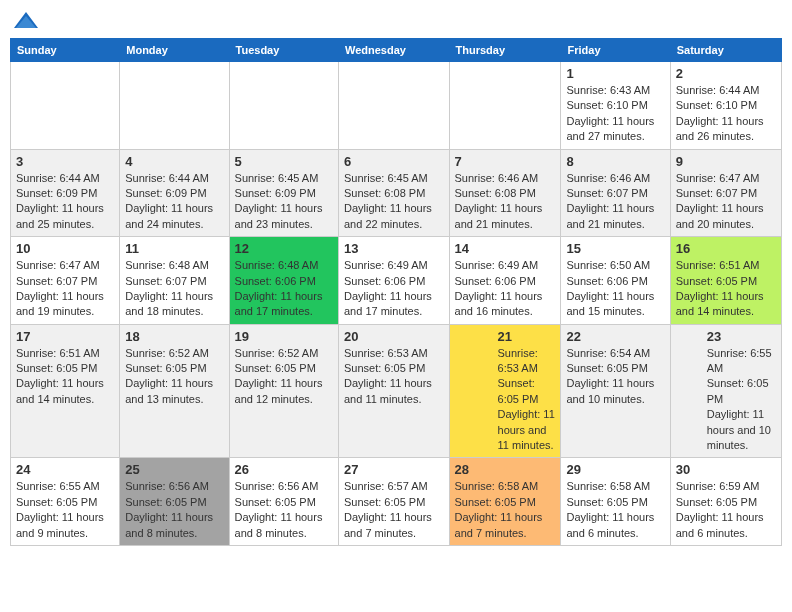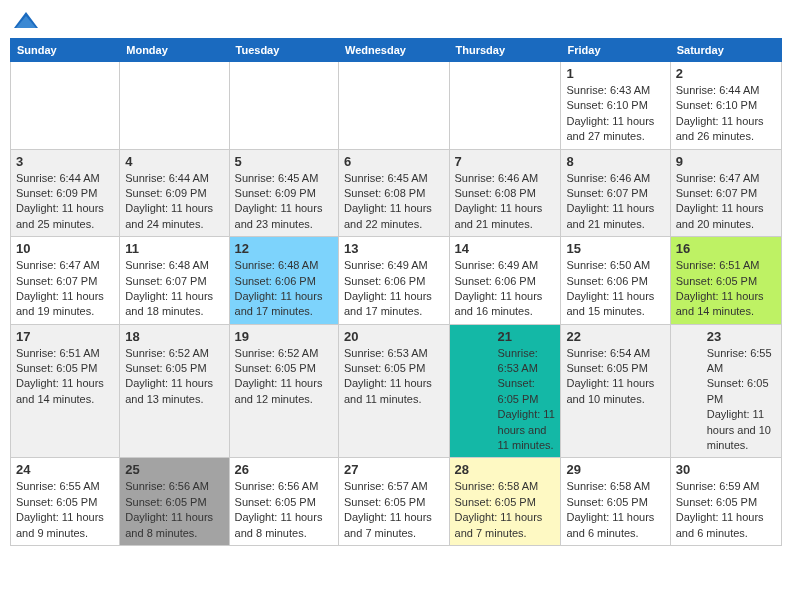--- a/index.html
+++ b/index.html
@@ -190,21 +190,21 @@
           <div class="day-info" style="white-space: pre-line;">Sunrise: 6:47 AM
 Sunset: 6:07 PM
 Daylight: 11 hours and 19 minutes.</div>
         </td>
         <td style="background: rgb(255, 255, 255);">
           <span class="day-num">11</span>
           <div class="day-info" style="white-space: pre-line;">Sunrise: 6:48 AM
 Sunset: 6:07 PM
 Daylight: 11 hours and 18 minutes.</div>
         </td>
-        <td style="background: #7dd3fc;">
+        <td style="background: #22c55e;">
           <span class="day-num">12</span>
           <div class="day-info" style="white-space: pre-line;">Sunrise: 6:48 AM
 Sunset: 6:06 PM
 Daylight: 11 hours and 17 minutes.</div>
         </td>
         <td style="background: rgb(255, 255, 255);">
           <span class="day-num">13</span>
           <div class="day-info" style="white-space: pre-line;">Sunrise: 6:49 AM
 Sunset: 6:06 PM
 Daylight: 11 hours and 17 minutes.</div>
@@ -246,21 +246,21 @@
           <div class="day-info" style="white-space: pre-line;">Sunrise: 6:52 AM
 Sunset: 6:05 PM
 Daylight: 11 hours and 12 minutes.</div>
         </td>
         <td style="background: rgb(240, 240, 240);">
           <span class="day-num">20</span>
           <div class="day-info" style="white-space: pre-line;">Sunrise: 6:53 AM
 Sunset: 6:05 PM
 Daylight: 11 hours and 11 minutes.</div>
         </td>
-        <td style="background: #14b8a6; padding-left: 48px;">
+        <td style="background: #fde047; padding-left: 48px;">
           <span class="day-num">21</span>
           <div class="day-info" style="white-space: pre-line;">Sunrise: 6:53 AM
 Sunset: 6:05 PM
 Daylight: 11 hours and 11 minutes.</div>
         </td>
         <td style="background: rgb(240, 240, 240);">
           <span class="day-num">22</span>
           <div class="day-info" style="white-space: pre-line;">Sunrise: 6:54 AM
 Sunset: 6:05 PM
 Daylight: 11 hours and 10 minutes.</div>
@@ -290,21 +290,21 @@
           <div class="day-info" style="white-space: pre-line;">Sunrise: 6:56 AM
 Sunset: 6:05 PM
 Daylight: 11 hours and 8 minutes.</div>
         </td>
         <td style="background: rgb(255, 255, 255);">
           <span class="day-num">27</span>
           <div class="day-info" style="white-space: pre-line;">Sunrise: 6:57 AM
 Sunset: 6:05 PM
 Daylight: 11 hours and 7 minutes.</div>
         </td>
-        <td style="background: #fef9c3;">
+        <td style="background: #fdba74;">
           <span class="day-num">28</span>
           <div class="day-info" style="white-space: pre-line;">Sunrise: 6:58 AM
 Sunset: 6:05 PM
 Daylight: 11 hours and 7 minutes.</div>
         </td>
         <td style="background: rgb(255, 255, 255);">
           <span class="day-num">29</span>
           <div class="day-info" style="white-space: pre-line;">Sunrise: 6:58 AM
 Sunset: 6:05 PM
 Daylight: 11 hours and 6 minutes.</div>

